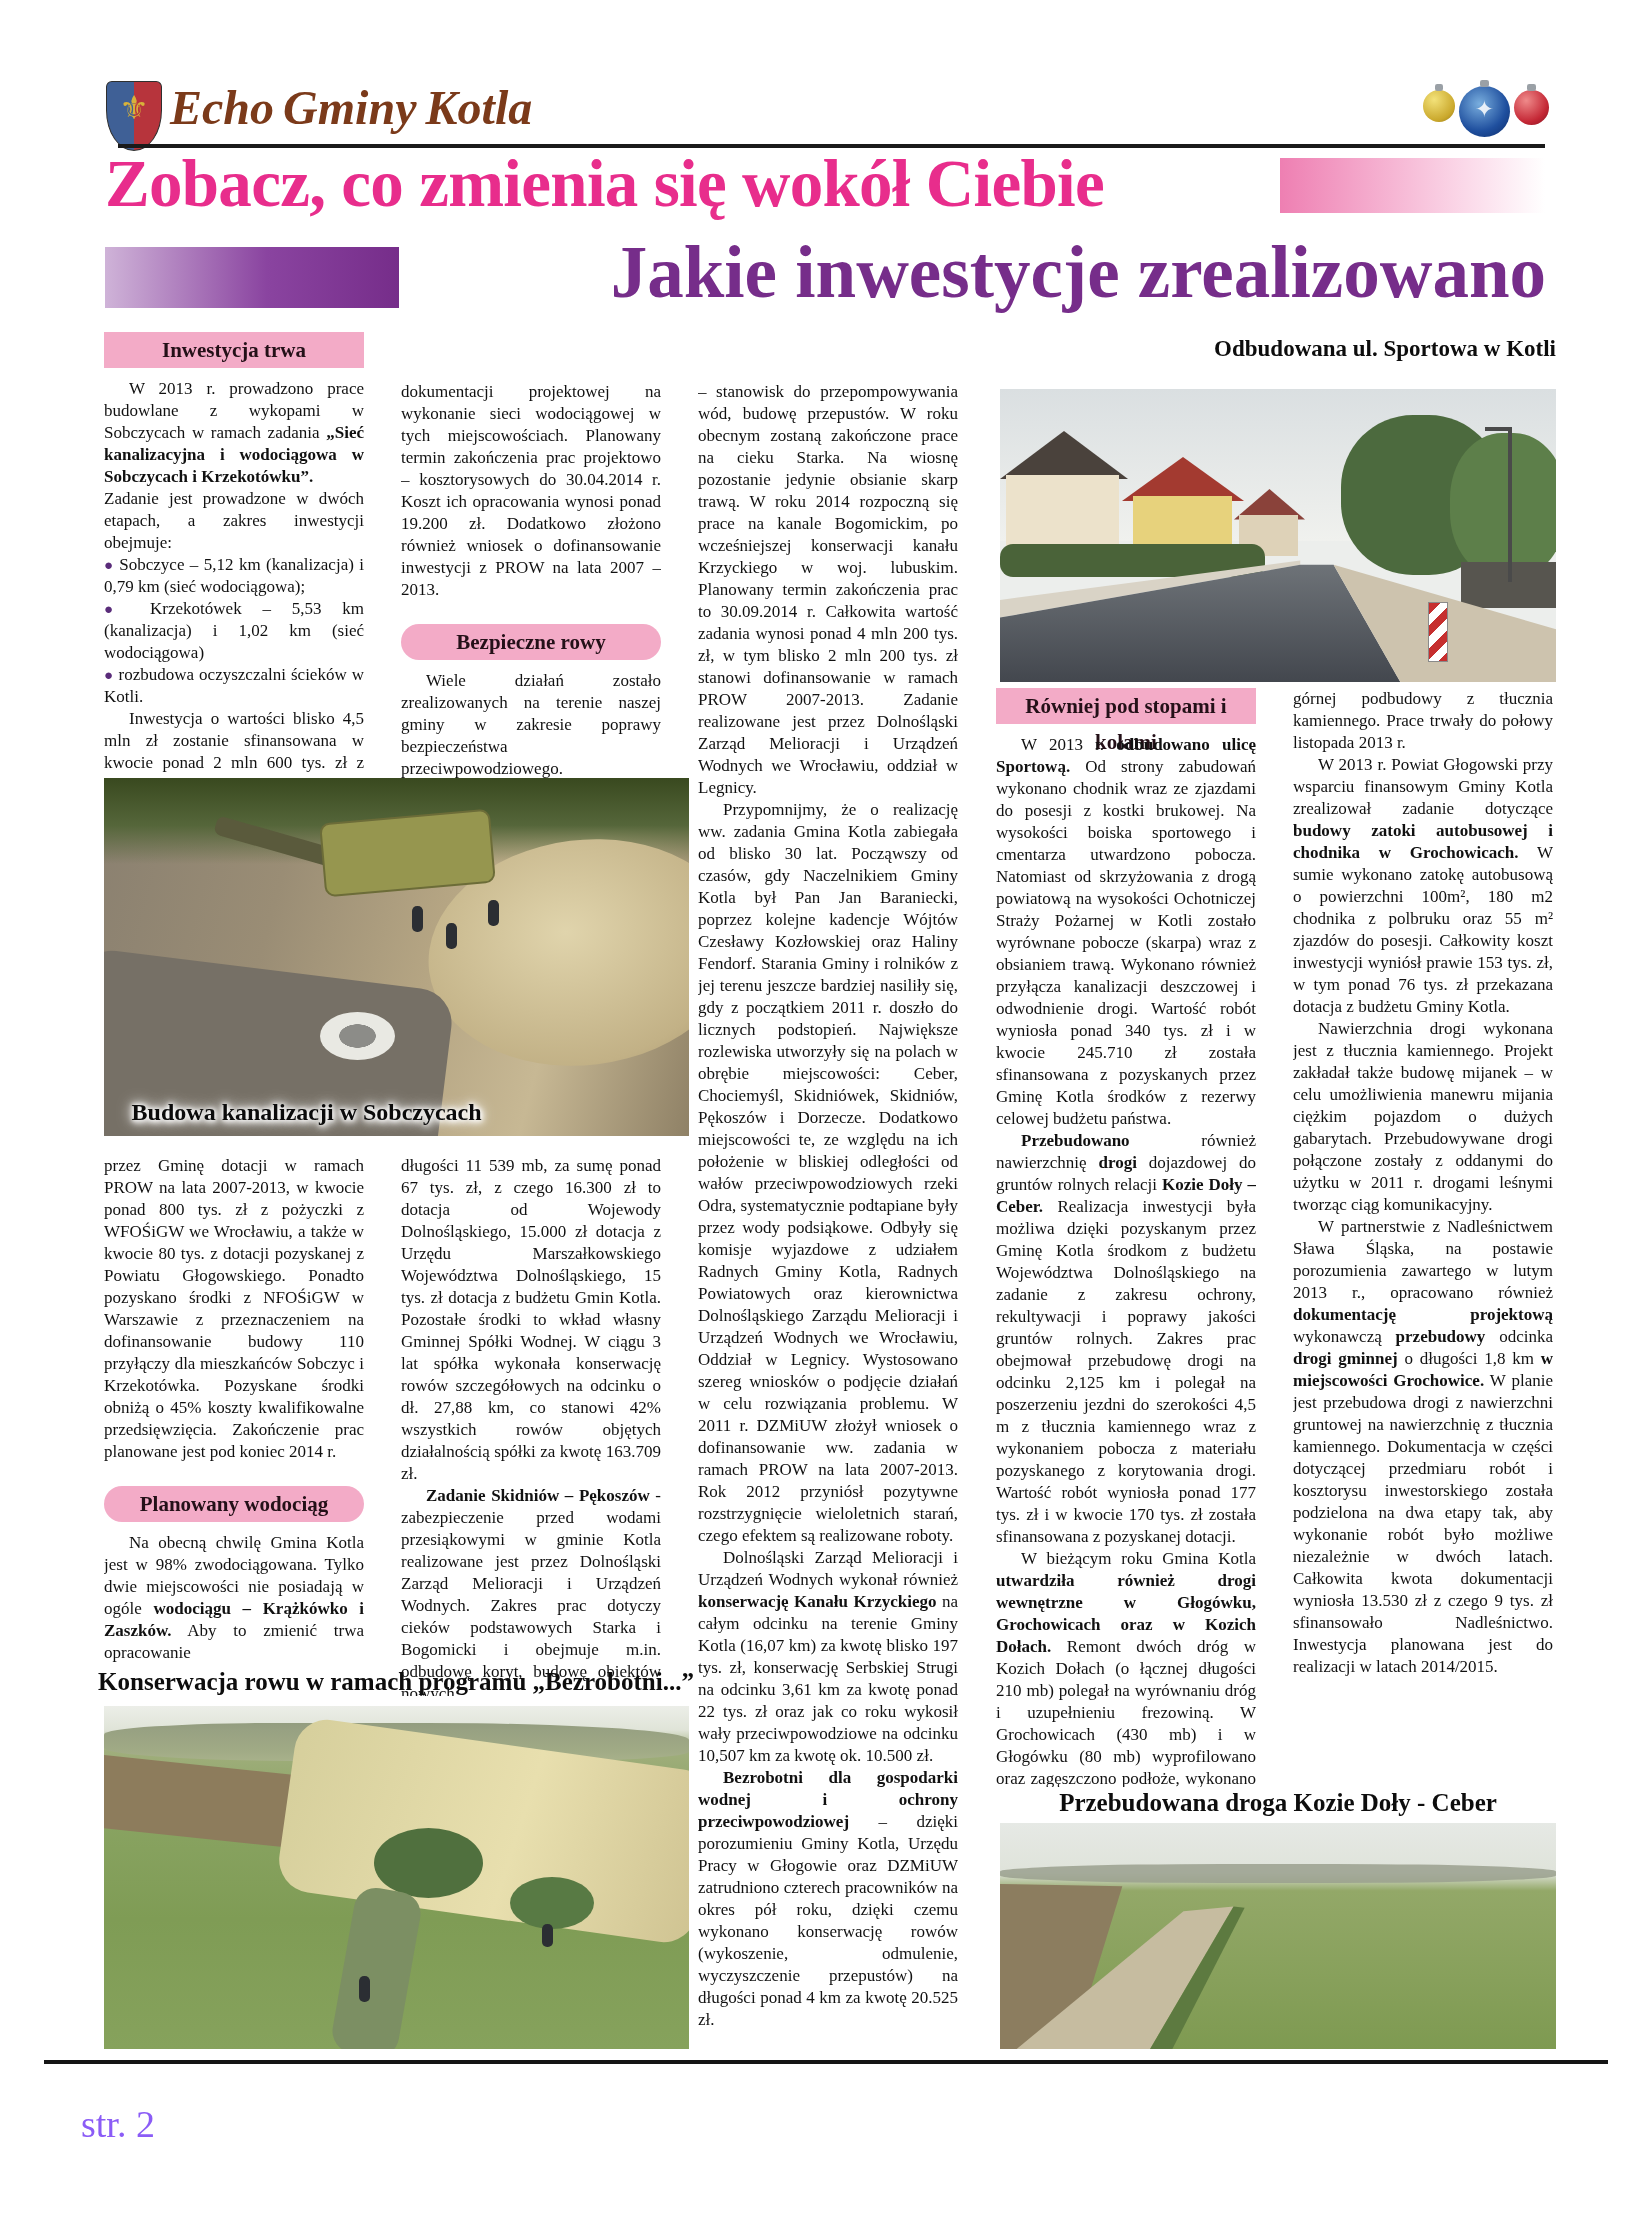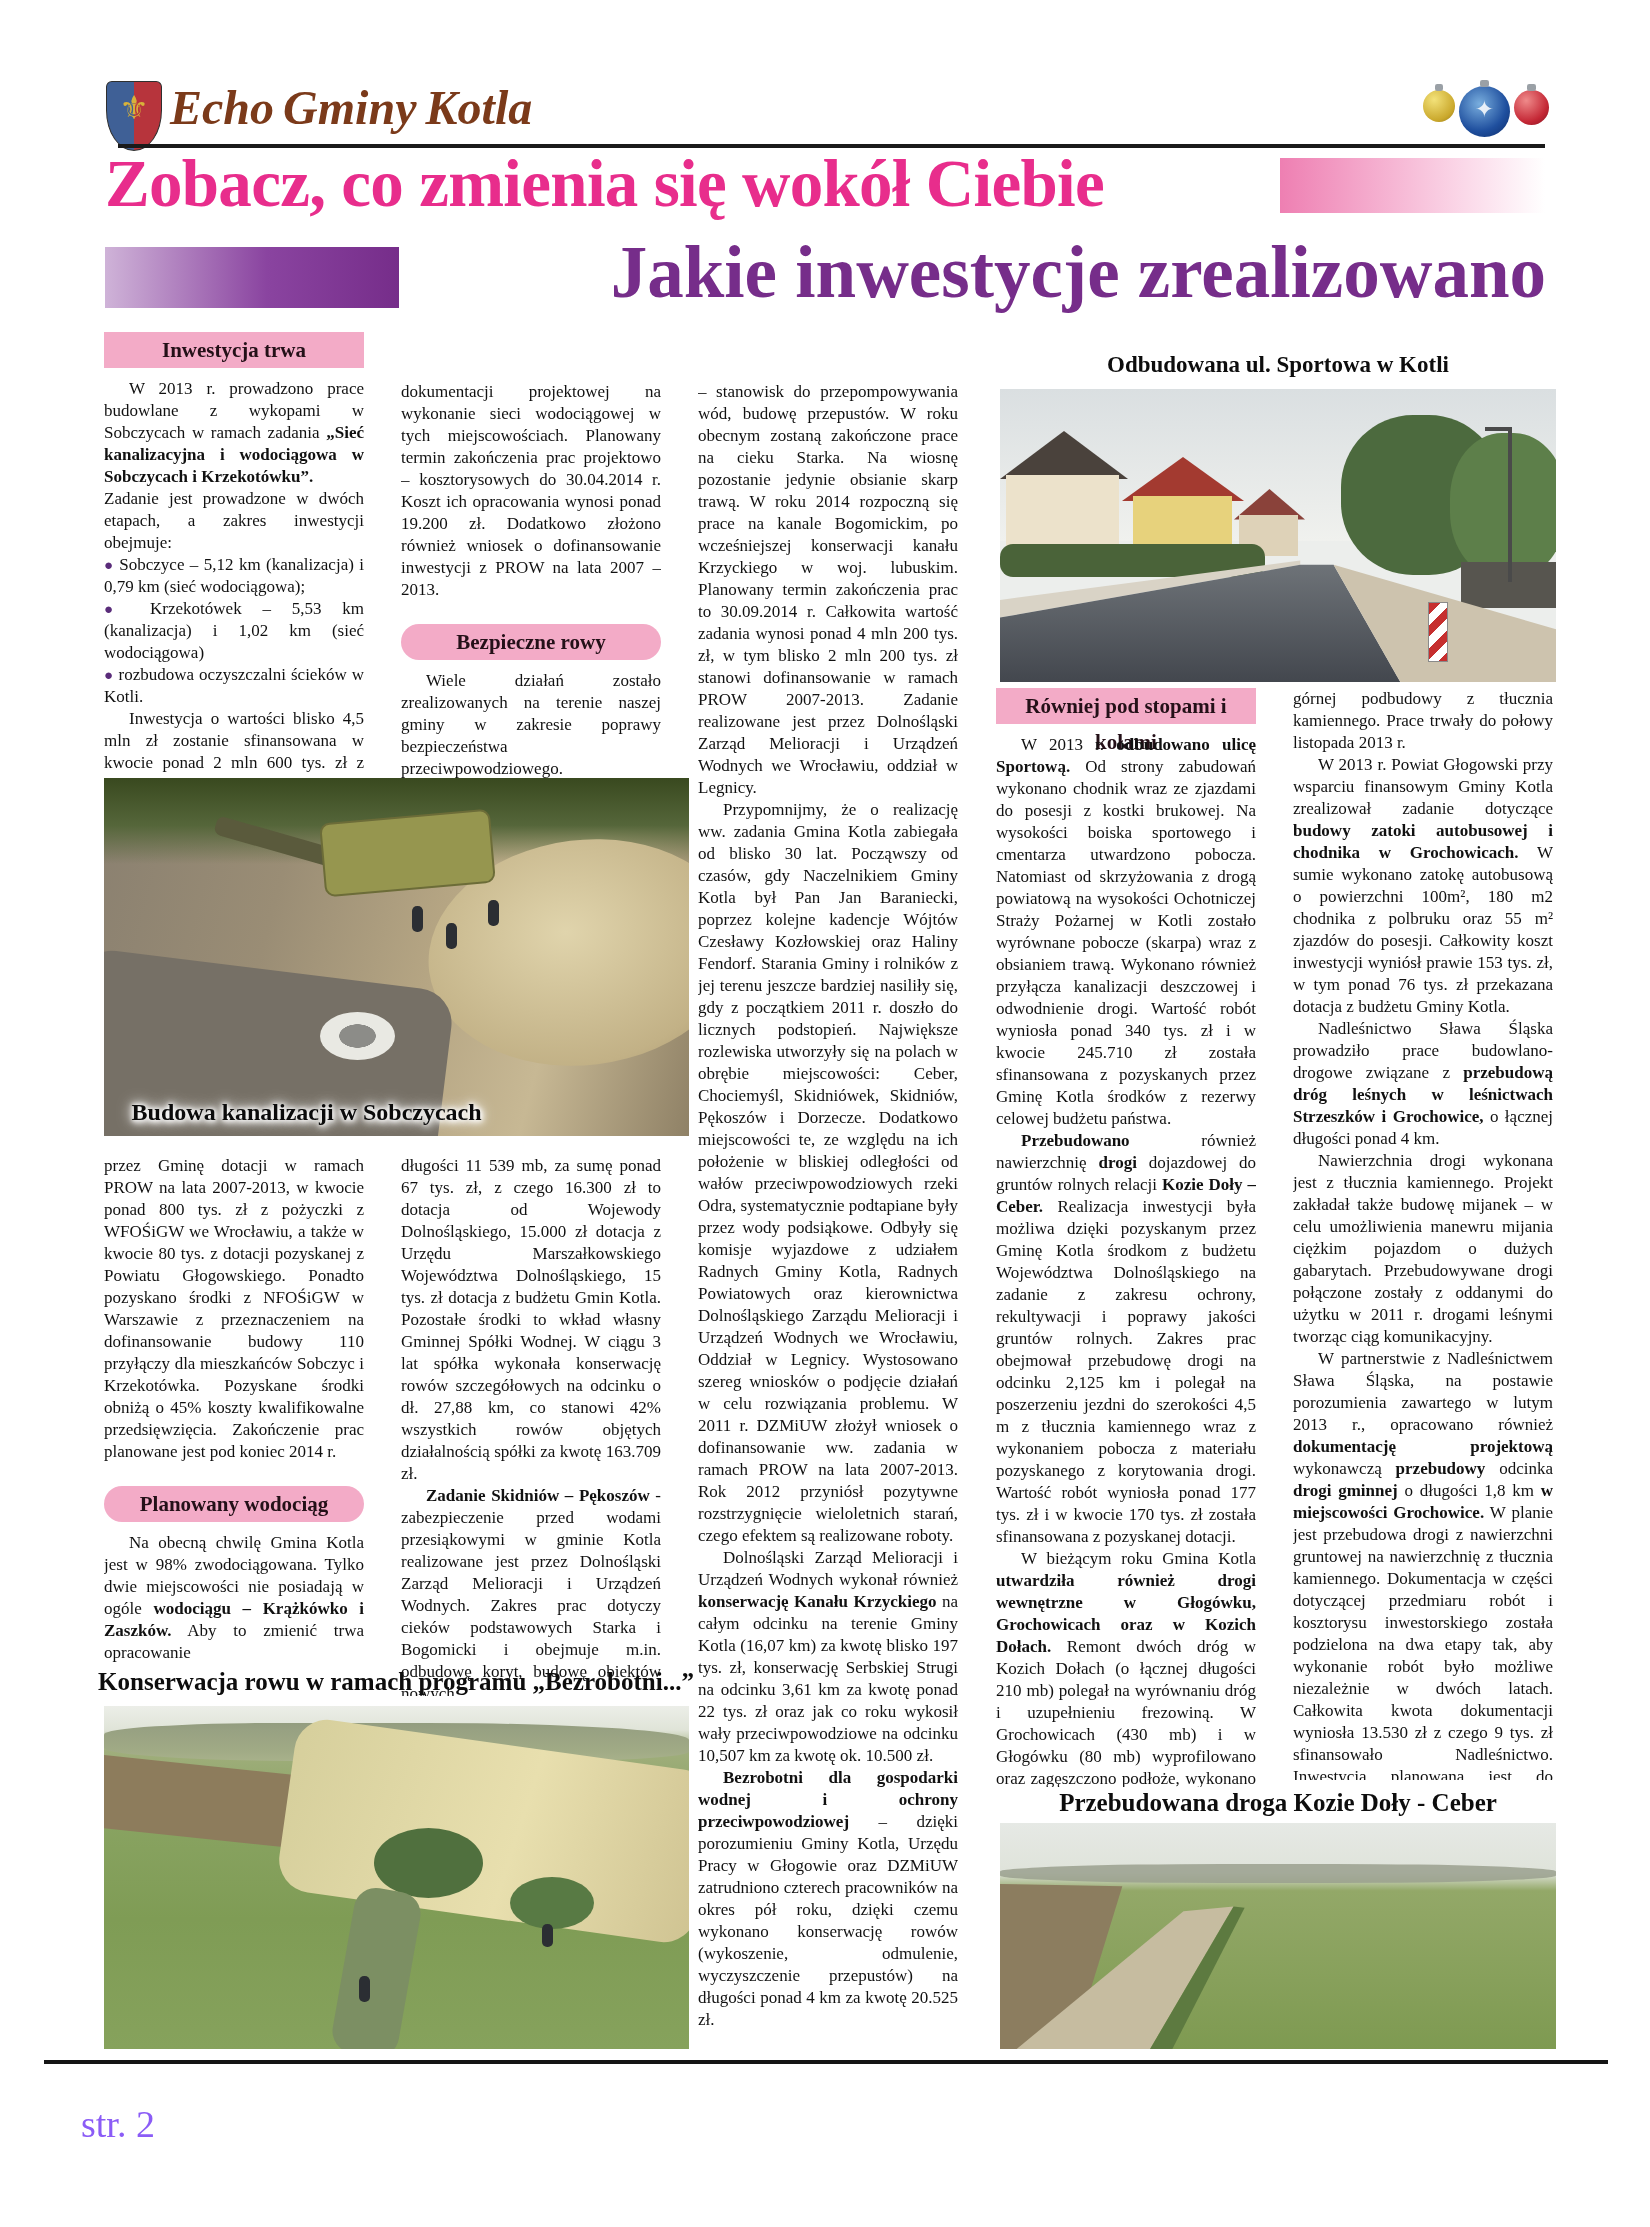--- a/index.html
+++ b/index.html
@@ -51,21 +51,21 @@
   #c1t{left:104px;top:332px;height:445px;}
   #c2t{left:401px;top:381px;height:397px;}
   #c3 {left:698px;top:381px;height:1648px;}
   #c1b{left:104px;top:1155px;height:508px;}
   #c2b{left:401px;top:1155px;height:541px;}
   #c4 {left:996px;top:688px;height:1099px;}
   #c5 {left:1293px;top:688px;height:1092px;}
 
   
   .caption{position:absolute;font-weight:bold;font-size:23px;color:#0d0d0d;}
-  .cap-street{left:1000px;top:352px;width:556px;text-align:center;}
+  .cap-street{left:1000px;top:336px;width:556px;text-align:right;}
   .cap-ditch{left:89px;top:1668px;width:614px;text-align:center;font-size:25px;}
   .cap-road{left:1000px;top:1789px;width:556px;text-align:center;font-size:25px;}
 
   
   .photo{position:absolute;overflow:hidden;}
   .shape{position:absolute;}
 
   #photoA{left:104px;top:778px;width:585px;height:358px;
       background:linear-gradient(105deg,#8a8070 0%,#9a8d75 30%,#b5a583 55%,#c7b894 75%,#8f8166 100%);}
   .pa-trees{left:0;top:0;width:585px;height:86px;
@@ -239,21 +239,20 @@
   <div class="col" id="c4">
     <div class="shead">Równiej pod stopami i kołami</div>
     <p class="ind"><span>W 2013 r. </span><span class="b">odbudowano ulicę Sportową.</span><span> Od strony zabudowań wykonano chodnik wraz ze zjazdami do posesji z kostki brukowej. Na wysokości boiska sportowego i cmentarza utwardzono pobocza. Natomiast od skrzyżowania z drogą powiatową na wysokości Ochotniczej Straży Pożarnej w Kotli zostało wyrównane pobocze (skarpa) wraz z obsianiem trawą. Wykonano również przyłącza kanalizacji deszczowej i odwodnienie drogi. Wartość robót wyniosła ponad 340 tys. zł i w kwocie 245.710 zł została sfinansowana z pozyskanych przez Gminę Kotla środków z rezerwy celowej budżetu państwa.</span></p>
     <p class="ind"><span class="b">Przebudowano</span><span> również nawierzchnię </span><span class="b">drogi</span><span> dojazdowej do gruntów rolnych relacji </span><span class="b">Kozie Doły – Ceber.</span><span> Realizacja inwestycji była możliwa dzięki pozyskanym przez Gminę Kotla środkom z budżetu Województwa Dolnośląskiego na zadanie z zakresu ochrony, rekultywacji i poprawy jakości gruntów rolnych. Zakres prac obejmował przebudowę drogi na odcinku 2,125 km i polegał na poszerzeniu jezdni do szerokości 4,5 m z tłucznia kamiennego wraz z wykonaniem pobocza z materiału pozyskanego z korytowania drogi. Wartość robót wyniosła ponad 177 tys. zł i w kwocie 170 tys. zł została sfinansowana z pozyskanej dotacji.</span></p>
     <p class="ind"><span>W bieżącym roku Gmina Kotla </span><span class="b">utwardziła również drogi wewnętrzne w Głogówku, Grochowicach oraz w Kozich Dołach.</span><span> Remont dwóch dróg w Kozich Dołach (o łącznej długości 210 mb) polegał na wyrównaniu dróg i uzupełnieniu frezowiną. W Grochowicach (430 mb) i w Głogówku (80 mb) wyprofilowano oraz zagęszczono podłoże, wykonano warstwę</span></p>
   </div>
 
   <div class="col" id="c5">
     <p><span>górnej podbudowy z tłucznia kamiennego. Prace trwały do połowy listopada 2013 r.</span></p>
     <p class="ind"><span>W 2013 r. Powiat Głogowski przy wsparciu finansowym Gminy Kotla zrealizował zadanie dotyczące </span><span class="b">budowy zatoki autobusowej i chodnika w Grochowicach.</span><span> W sumie wykonano zatokę autobusową o powierzchni 100m², 180 m2 chodnika z polbruku oraz 55 m² zjazdów do posesji. Całkowity koszt inwestycji wyniósł prawie 153 tys. zł, w tym ponad 76 tys. zł przekazana dotacja z budżetu Gminy Kotla.</span></p>
-    <p class="ind"><span>Nadleśnictwo Sława Śląska prowadziło prace budowlano-drogowe związane z </span><span class="b">przebudową dróg leśnych w leśnictwach Strzeszków i Grochowice,</span><span> o łącznej długości ponad 4 km.</span></p>
     <p class="ind"><span>Nawierzchnia drogi wykonana jest z tłucznia kamiennego. Projekt zakładał także budowę  mijanek – w celu umożliwienia manewru mijania ciężkim pojazdom o dużych gabarytach. Przebudowywane drogi połączone zostały z oddanymi do użytku w 2011 r. drogami leśnymi tworząc ciąg komunikacyjny.</span></p>
     <p class="ind"><span>W partnerstwie z Nadleśnictwem Sława Śląska, na postawie porozumienia zawartego w lutym 2013 r., opracowano również </span><span class="b">dokumentację projektową</span><span> wykonawczą </span><span class="b">przebudowy</span><span> odcinka </span><span class="b">drogi gminnej</span><span> o długości 1,8 km </span><span class="b">w miejscowości Grochowice.</span><span> W planie jest przebudowa drogi  z nawierzchni gruntowej na nawierzchnię z tłucznia kamiennego. Dokumentacja w części dotyczącej przedmiaru robót i kosztorysu inwestorskiego została podzielona na dwa etapy tak, aby wykonanie robót było możliwe niezależnie w dwóch latach. Całkowita kwota dokumentacji wyniosła 13.530 zł  z czego 9 tys. zł sfinansowało Nadleśnictwo. Inwestycja planowana jest do realizacji w latach 2014/2015.</span></p>
   </div>
 
   <div class="caption cap-road">Przebudowana droga Kozie Doły - Ceber</div>
   <div class="photo" id="photoD">
     <div class="shape pd-treeline"></div>
     <div class="shape pd-plow"></div>
     <div class="shape pd-road"></div>
     <div class="shape pd-verge"></div>

